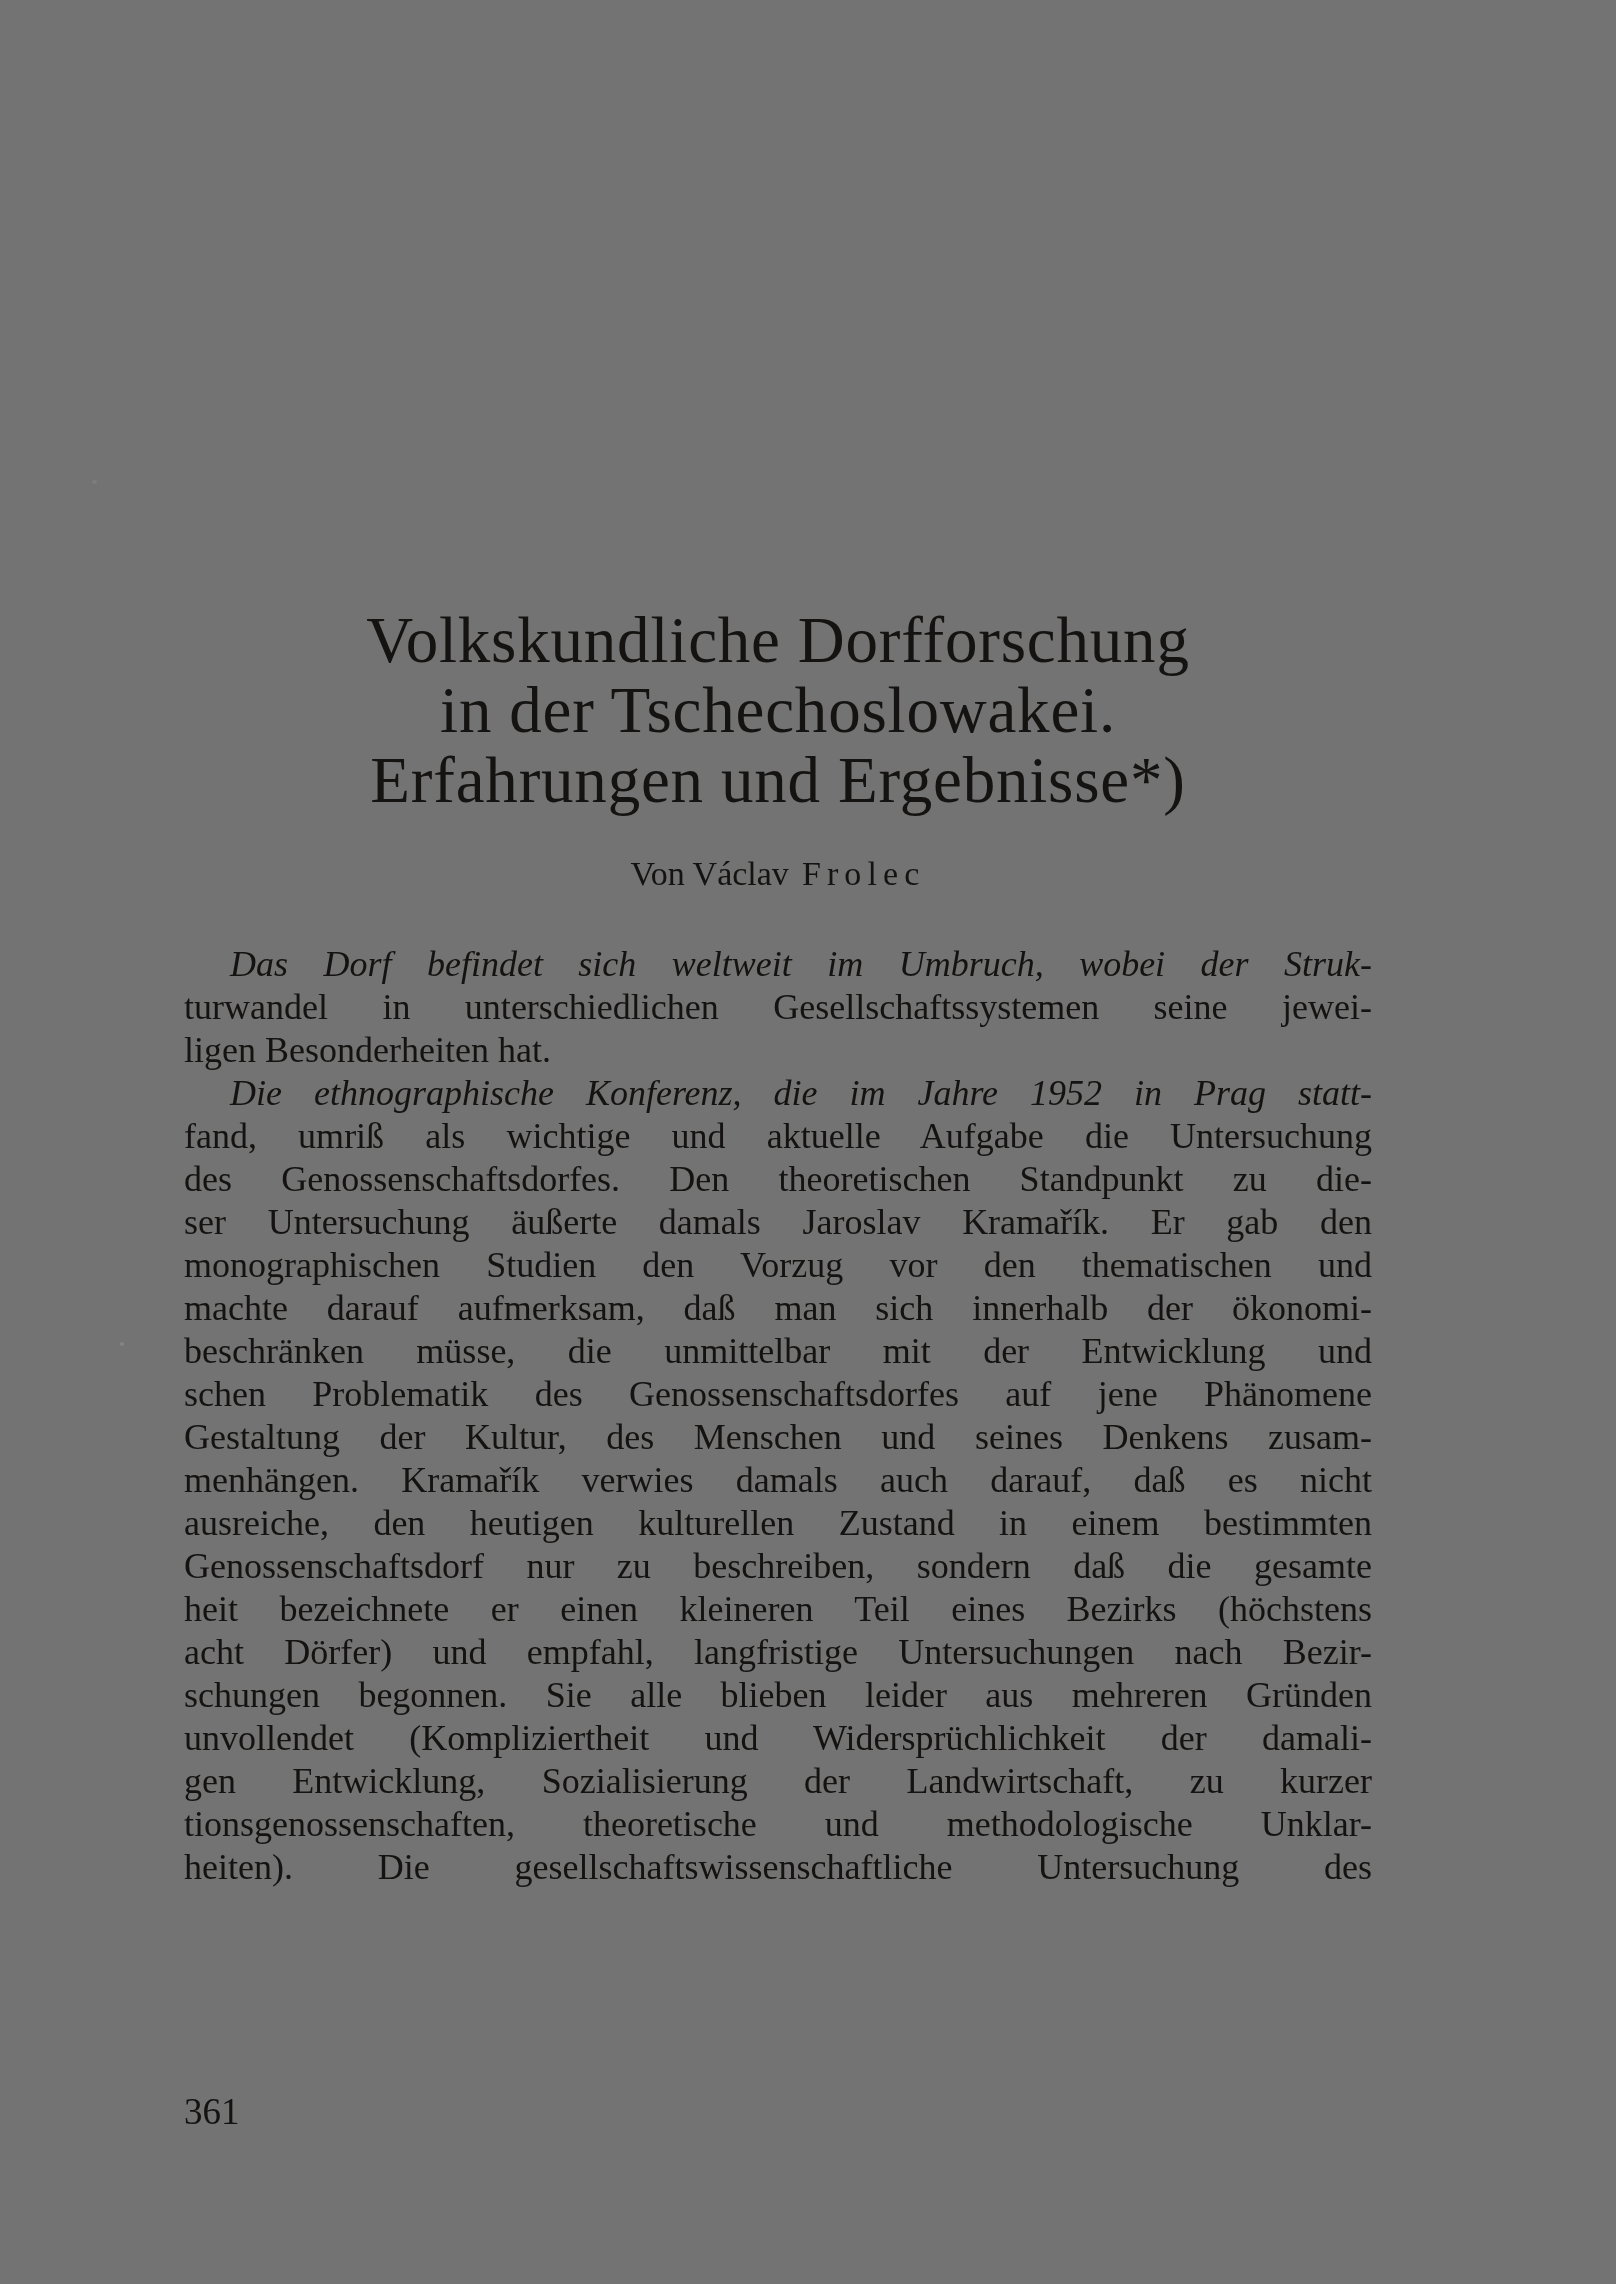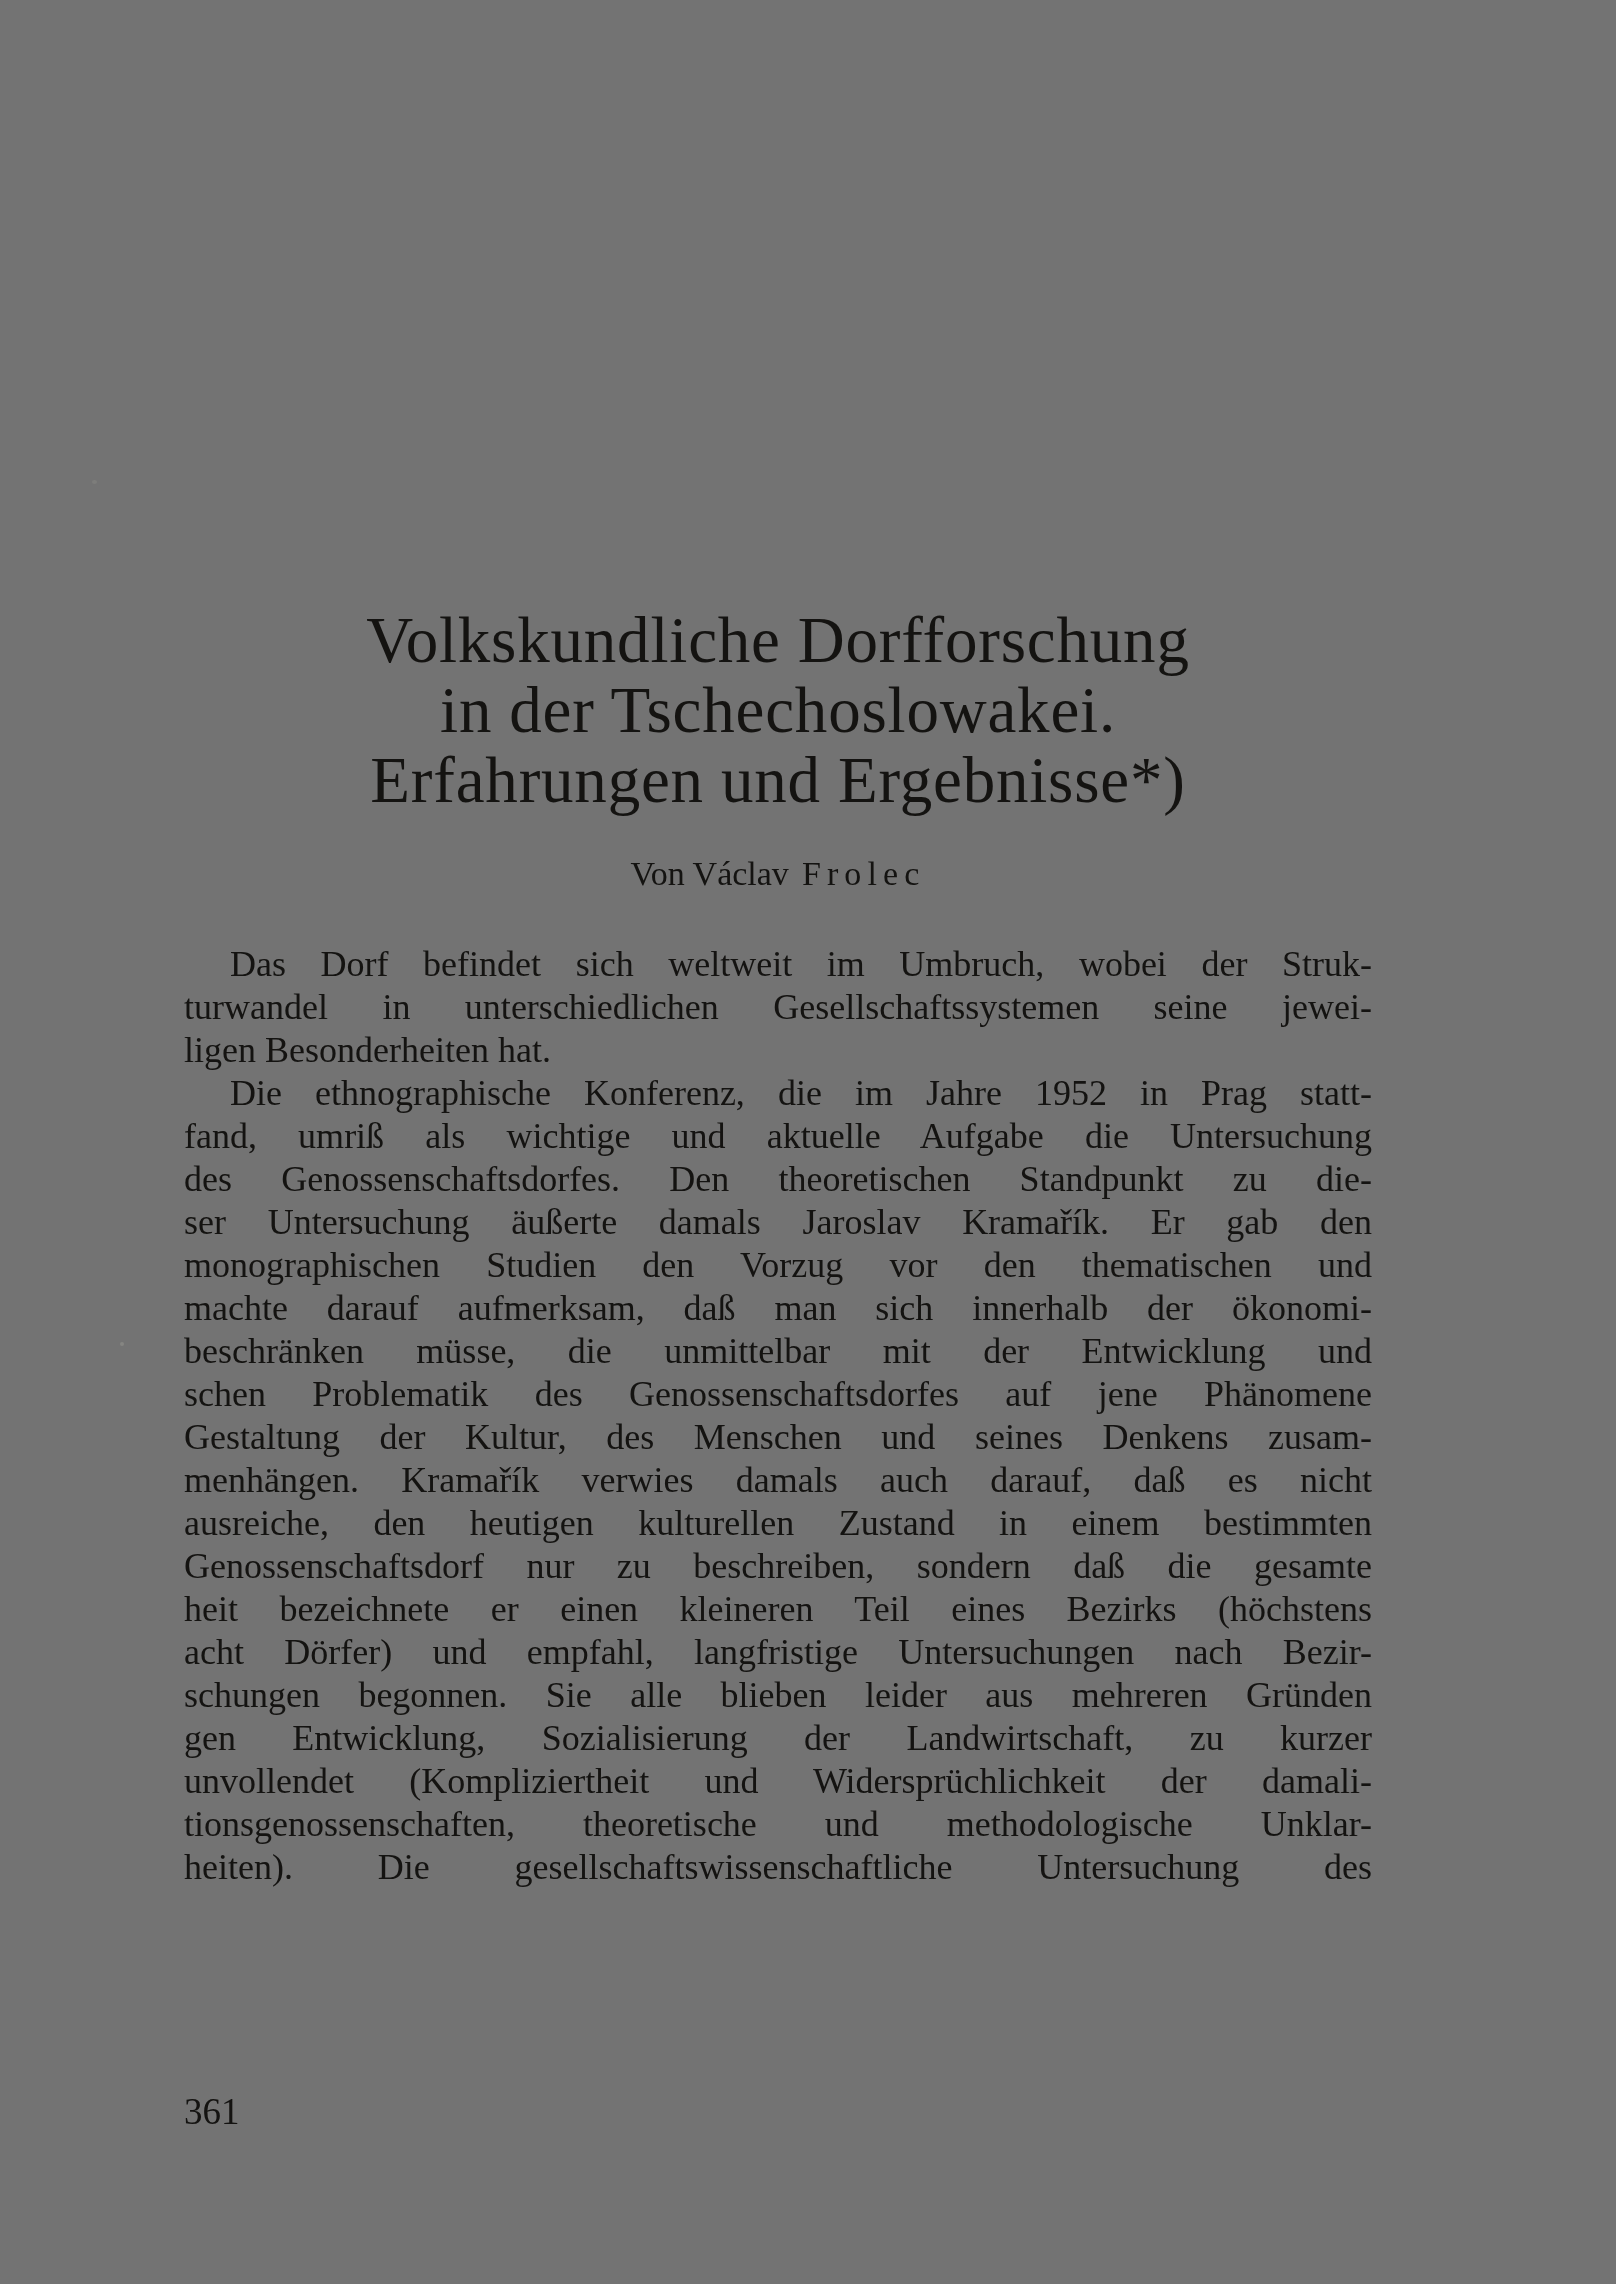--- a/index.html
+++ b/index.html
@@ -37,21 +37,21 @@
     letter-spacing: 0.18em;
     margin-left: 13px;
   }
   .bodytext {
     margin-top: 50px;
     font-size: 36px;
     line-height: 43px;
   }
   .line { text-align: justify; }
   .line.j { text-align-last: justify; }
-  .line.indent { text-indent: 46px; }
+  .line.indent { text-indent: 46px; font-style: italic; }
   .pagenum {
     position: absolute;
     top: 2090px;
     left: 184px;
     width: 1176px;
     text-align: left;
     font-size: 37px;
   }
   .speck {
     position: absolute;
@@ -94,22 +94,22 @@
         <div class="line j">machte darauf aufmerksam, daß man sich innerhalb der ökonomi-</div>
         <div class="line j">beschränken müsse, die unmittelbar mit der Entwicklung und</div>
         <div class="line j">schen Problematik des Genossenschaftsdorfes auf jene Phänomene</div>
         <div class="line j">Gestaltung der Kultur, des Menschen und seines Denkens zusam-</div>
         <div class="line j">menhängen. Kramařík verwies damals auch darauf, daß es nicht</div>
         <div class="line j">ausreiche, den heutigen kulturellen Zustand in einem bestimmten</div>
         <div class="line j">Genossenschaftsdorf nur zu beschreiben, sondern daß die gesamte</div>
         <div class="line j">heit bezeichnete er einen kleineren Teil eines Bezirks (höchstens</div>
         <div class="line j">acht Dörfer) und empfahl, langfristige Untersuchungen nach Bezir-</div>
         <div class="line j">schungen begonnen. Sie alle blieben leider aus mehreren Gründen</div>
+        <div class="line j">unvollendet (Kompliziertheit und Widersprüchlichkeit der damali-</div>
         <div class="line j">gen Entwicklung, Sozialisierung der Landwirtschaft, zu kurzer</div>
-        <div class="line j">unvollendet (Kompliziertheit und Widersprüchlichkeit der damali-</div>
         <div class="line j">tionsgenossenschaften, theoretische und methodologische Unklar-</div>
         <div class="line j">heiten). Die gesellschaftswissenschaftliche Untersuchung des</div>
       </div>
     </div>
   </div>
 
   <div class="pagenum">361</div>
 </div>
 
 

